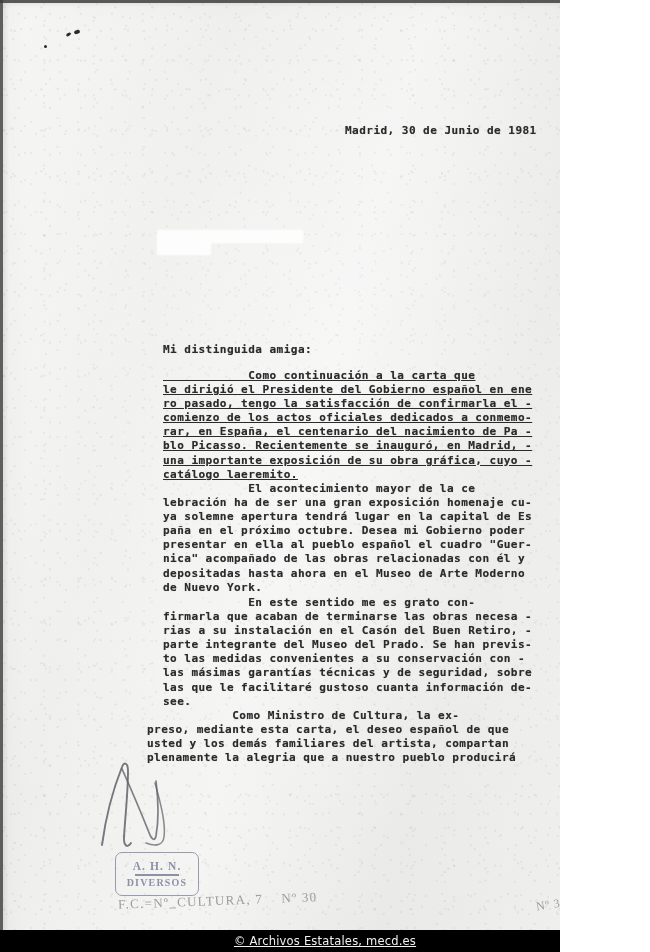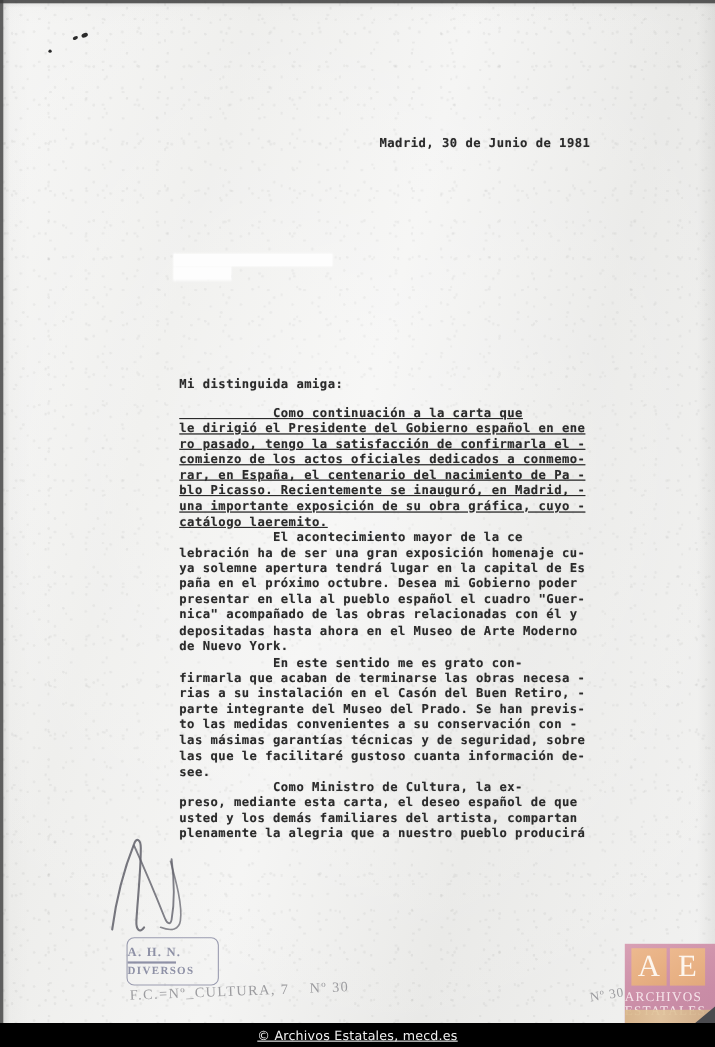--- a/index.html
+++ b/index.html
@@ -7,21 +7,21 @@
     margin: 0;
     padding: 0;
     background: #ffffff;
   }
   body {
     font-family: "Liberation Sans", sans-serif;
   }
 
   #viewer {
     position: relative;
-    width: 650px;
+    width: 560px;
     height: 952px;
     overflow: hidden;
     background: #f2f2f2;
   }
 
   
   .paper {
     position: absolute;
     left: 0; top: 0;
     width: 650px;
@@ -85,21 +85,21 @@
     white-space: pre;
     text-shadow: 0 0 0.7px rgba(60,60,60,0.45);
   }
 
   #date-line      { left: 345px; top: 124px; }
   #addressee-line { left: 163px; top: 211px; }
   #salutation     { left: 163px; top: 343px; }
   #para-1         { left: 163px; top: 369px; text-decoration: underline; }
   #para-2         { left: 163px; top: 482px; }
   #para-3         { left: 163px; top: 596px; }
-  #para-4         { left: 163px; top: 709px; }
+  #para-4         { left: 147px; top: 709px; }
 
   
   .redact {
     position: absolute;
     background: #fdfdfd;
     box-shadow: 0 0 2px 1px rgba(255,255,255,0.95);
   }
   #redact-a { left: 158px; top: 231px; width: 144px; height: 11px; }
   #redact-b { left: 158px; top: 243px; width: 52px;  height: 11px; }
 
@@ -121,20 +121,21 @@
   #ahn-stamp {
     position: absolute;
     left: 115px; top: 852px;
     width: 82px; height: 42px;
     border: 1.4px solid #8d8fa6;
     border-radius: 7px;
     color: #81849c;
     opacity: .88;
     display: flex;
     flex-direction: column;
+    align-items: center;
     justify-content: center;
     font-family: "Liberation Serif", serif;
   }
   #ahn-stamp .ahn-top {
     font-size: 11.5px;
     font-weight: 700;
     letter-spacing: 1.1px;
     line-height: 13px;
   }
   #ahn-stamp .ahn-rule {

